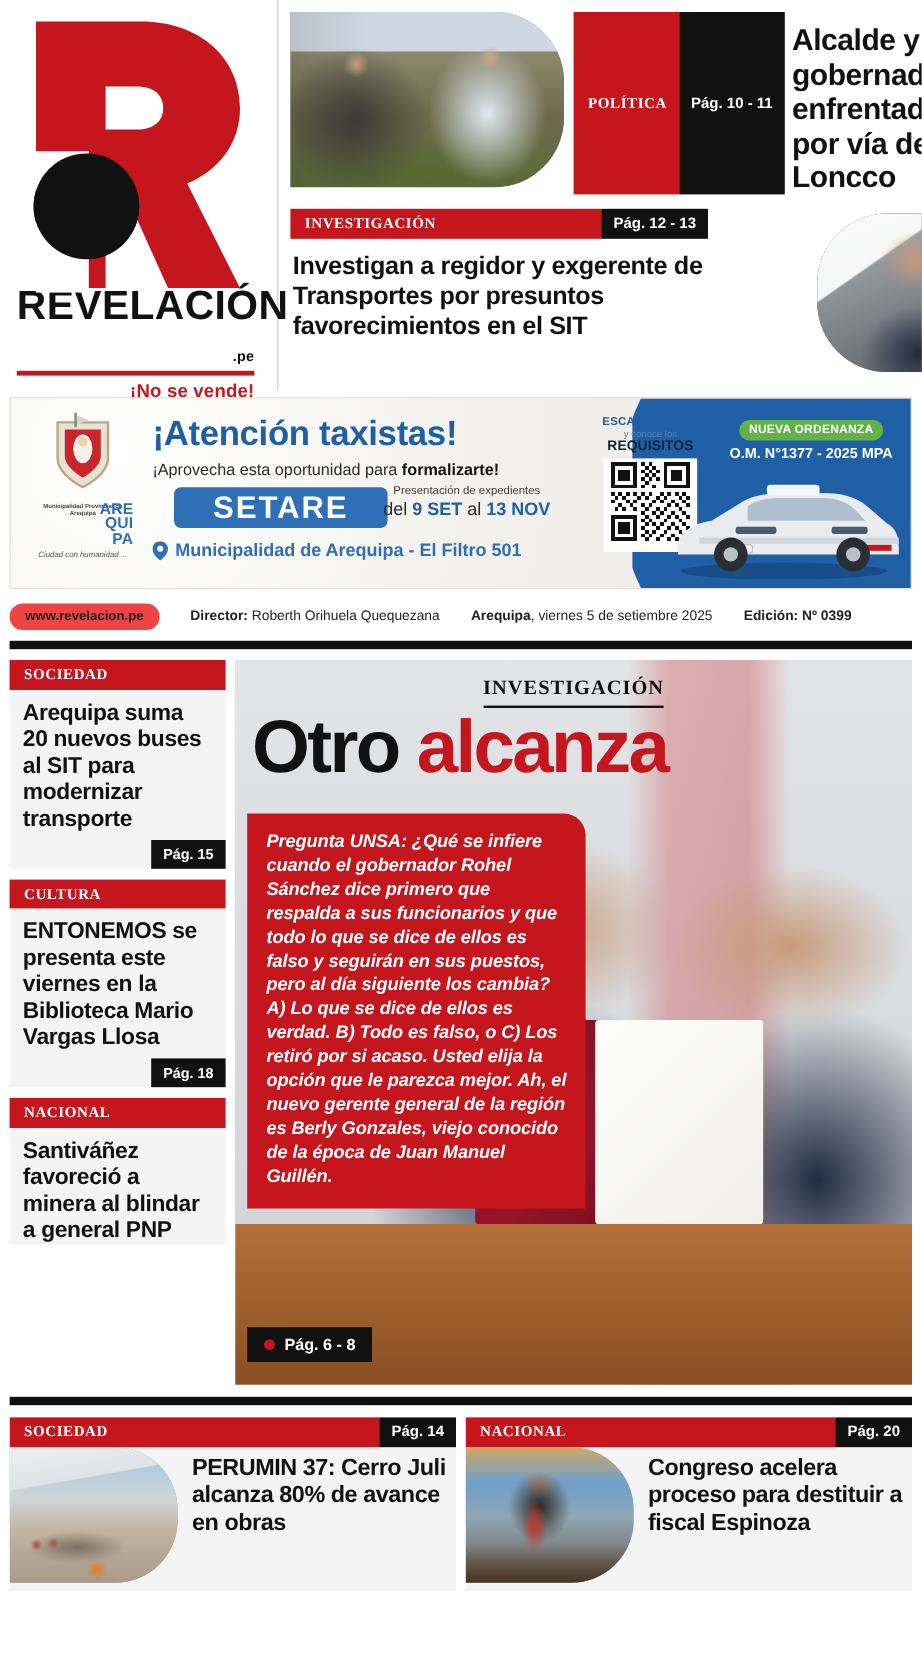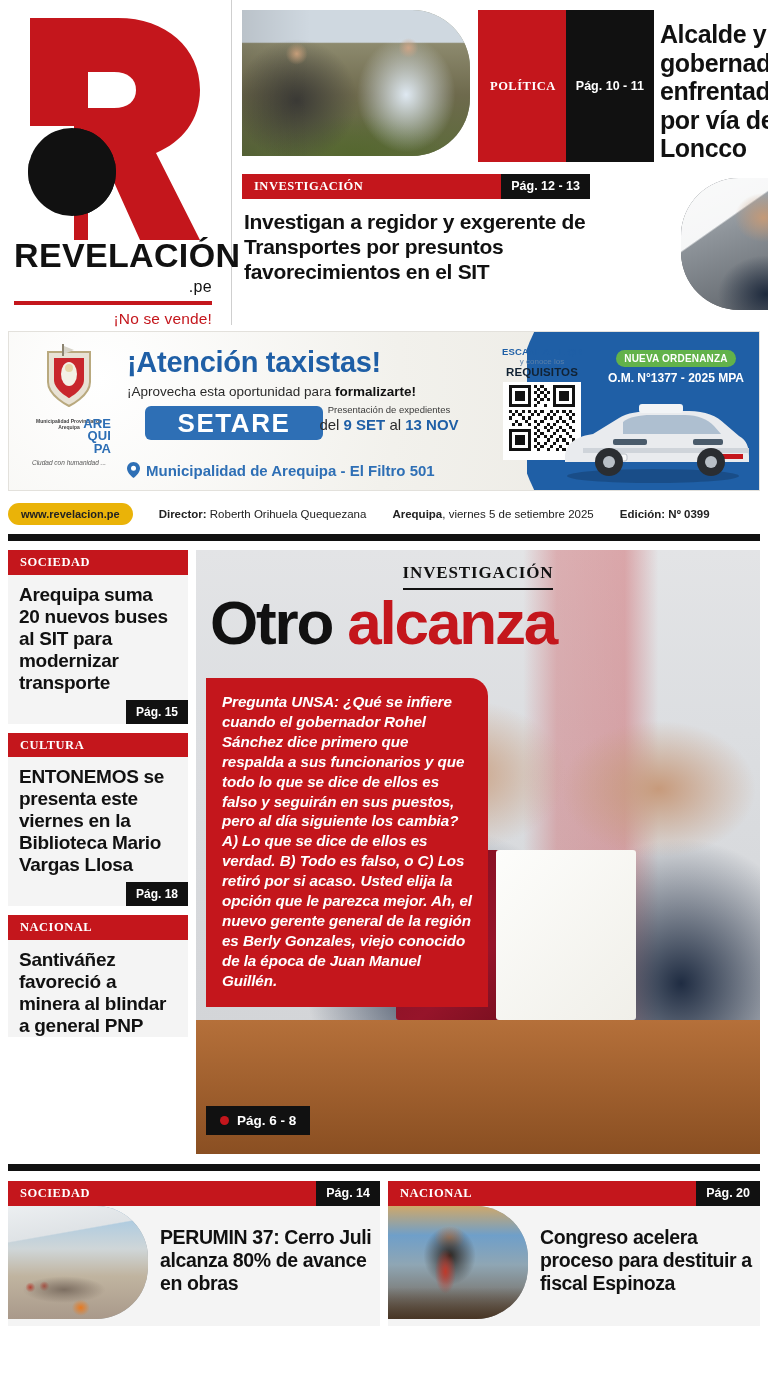--- a/index.html
+++ b/index.html
@@ -36,26 +36,26 @@
   }
   .logo-wrap{position:absolute;left:14px;top:14px;width:198px;}
   .logo-r{position:relative;width:192px;height:230px;}
   .logo-r svg{display:block;width:192px;height:230px;}
   .logo-word{
     font-family:"Liberation Sans", sans-serif;
     font-weight:700;font-size:34px;letter-spacing:.01em;
     color:#111;line-height:1;margin-top:-6px;text-align:left;
   }
   .logo-dot{
-    text-align:right;font-weight:400;font-size:16px;color:#111;
-    margin-top:6px;letter-spacing:.02em;
+    text-align:right;font-weight:700;font-size:12px;color:#111;
+    margin-top:18px;letter-spacing:.02em;
   }
   .logo-rule{height:4px;background:#C4161C;margin-top:5px;width:100%;}
   .logo-slogan{
-    text-align:right;color:#C4161C;font-weight:400;font-size:15.5px;
+    text-align:right;color:#C4161C;font-weight:700;font-size:15.5px;
     margin-top:5px;letter-spacing:.01em;font-style:normal;
   }
 
   .top-col{flex:1;padding:10px 8px 0 10px;box-sizing:border-box;}
 
   
   .ts1{display:flex;height:152px;}
   .ts1 .photo{
     width:228px;flex:none;height:146px;overflow:hidden;position:relative;
     border-radius:0 58px 58px 0;background:#8a8d78;
@@ -112,22 +112,22 @@
   .adv-pill{
     position:absolute;left:136px;top:74px;height:34px;width:178px;
     background:#2e6fb5;border-radius:6px;display:flex;align-items:center;justify-content:center;
   }
   .adv-pill span{color:#fff;font-weight:700;font-size:26px;letter-spacing:.06em;}
   .adv-dates{position:absolute;left:300px;top:72px;width:160px;text-align:center;}
   .adv-dates .d1{font-size:9.5px;color:#3a3a3a;}
   .adv-dates .d2{font-size:15px;color:#2b2b2b;margin-top:1px;}
   .adv-dates .d2 b{color:#1f5fa6;}
   .adv-addr{
-    position:absolute;left:118px;top:130px;color:#2e6fb5;font-weight:700;font-size:15px;
-    display:flex;align-items:flex-start;gap:6px;
+    position:absolute;left:118px;top:118px;color:#2e6fb5;font-weight:700;font-size:15px;
+    display:flex;align-items:flex-end;gap:6px;
   }
   .adv-scan{position:absolute;left:487px;top:14px;width:92px;text-align:center;}
   .adv-scan .s1{font-size:9.5px;font-weight:700;color:#1f5fa6;letter-spacing:.02em;}
   .adv-scan .s2{font-size:8px;color:#5a7fa8;}
   .adv-scan .s3{font-size:11.5px;font-weight:700;color:#123; letter-spacing:.01em;}
   .qr{width:72px;height:72px;margin:4px auto 0;background:#fff;padding:3px;}
   .adv-ord{
     position:absolute;left:592px;top:16px;width:150px;text-align:center;
   }
   .adv-ord .badge{
@@ -136,21 +136,21 @@
   }
   .adv-ord .om{color:#fff;font-weight:700;font-size:12px;margin-top:4px;}
   .adv-car{position:absolute;right:6px;bottom:6px;width:200px;height:92px;}
 
   
   .infobar{
     margin:12px 8px 0 8px;display:flex;align-items:center;gap:26px;
     font-size:11.5px;color:#222;
   }
   .infobar .site{
-    background:#eab308;border-radius:12px;padding:5px 13px;font-weight:700;font-size:11px;
+    background:#ef4444;border-radius:12px;padding:5px 13px;font-weight:700;font-size:11px;
   }
   .infobar b{font-weight:700;}
   .blackbar{height:7px;background:#111;margin:9px 8px 0 8px;}
 
   
   .main{display:flex;margin:9px 8px 0 8px;gap:8px;}
   .side{width:180px;flex:none;}
   .side-card{background:#f4f4f4;margin-bottom:9px;}
   .side-card .tag{display:block;width:100%;box-sizing:border-box;}
   .side-card h3{
@@ -194,21 +194,21 @@
   .bottom{display:flex;gap:8px;margin:10px 8px 0 8px;}
   .bcard{flex:1;background:#f4f4f4;position:relative;height:145px;overflow:hidden;}
   .bcard .hdr{display:flex;}
   .bcard .hdr .tag{flex:1;display:flex;align-items:center;}
   .bcard .inner{display:flex;height:113px;}
   .bcard .photo{
     width:140px;flex:none;height:113px;overflow:hidden;position:relative;
     border-radius:0 52px 52px 0;background:#9aa0a6;
   }
   .bcard h4{
-    margin:20px 0 0 12px;font-size:19.5px;line-height:1.18;font-weight:700;
+    margin:6px 0 0 12px;font-size:19.5px;line-height:1.18;font-weight:700;
     letter-spacing:-.02em;
   }
 
   
   .ph{position:absolute;inset:0;}
 </style>
 </head>
 <body>
 
 <div class="page">

